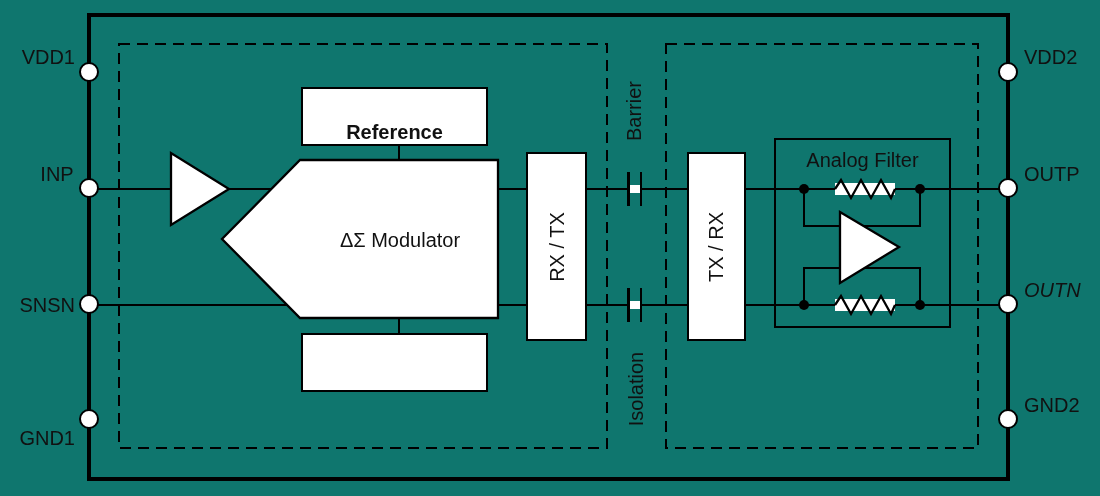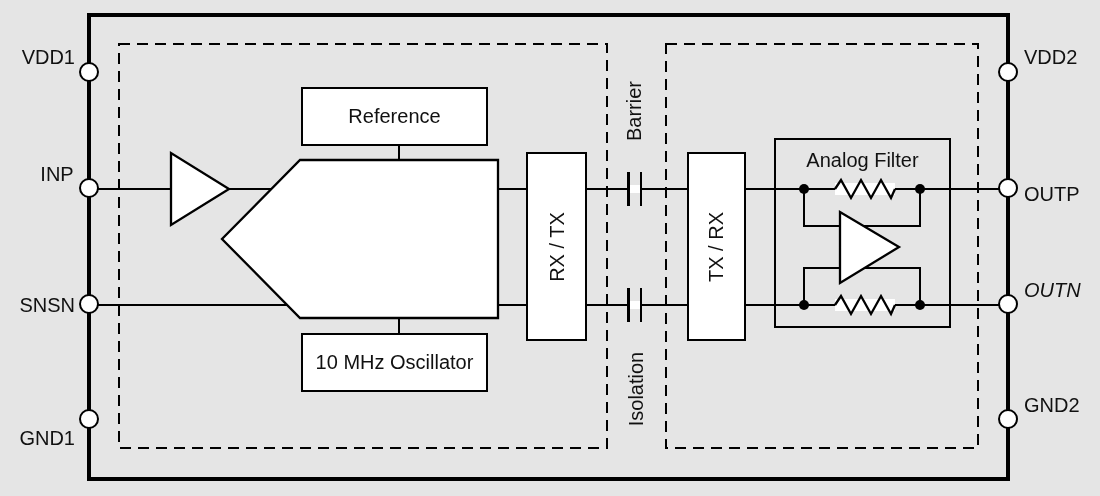--- a/index.html
+++ b/index.html
@@ -1,17 +1,17 @@
 <!DOCTYPE html>
 <html><head>
 <meta charset="utf-8">
 <style>
   html,body{margin:0;padding:0;background:#fff;}
   .canvas{
-    position:relative;width:1100px;height:496px;background:#e5e5e5;overflow:hidden;
+    position:relative;width:1100px;height:496px;background:#0f766e;overflow:hidden;
     font-family:"Liberation Sans","DejaVu Sans",sans-serif;color:#111;
   }
   .wire{position:absolute;background:#000;}
   .box{position:absolute;border:2px solid #000;background:#fff;box-sizing:border-box;}
   .box.clear{background:transparent;}
   .thickbox{position:absolute;border:4px solid #000;background:transparent;box-sizing:border-box;}
   .pin{position:absolute;width:16px;height:16px;border:2.5px solid #000;border-radius:50%;background:#fff;box-sizing:content-box;}
   .lbl{position:absolute;font-size:20px;line-height:24px;white-space:nowrap;color:#111;}
   .ctr{text-align:center;}
   .vlbl{position:absolute;font-size:20px;line-height:24px;white-space:nowrap;color:#111;
@@ -95,25 +95,25 @@
   <div class="pin" style="left:998px;top:178px;"></div>
   <div class="pin" style="left:998px;top:294px;"></div>
   <div class="pin" style="left:998px;top:409px;"></div>
 
   <div class="lbl" style="left:5px;width:70px;top:45px;text-align:right;">VDD1</div>
   <div class="lbl" style="left:22px;width:70px;top:162px;text-align:center;">INP</div>
   <div class="lbl" style="left:5px;width:70px;top:293px;text-align:right;">SNSN</div>
   <div class="lbl" style="left:5px;width:70px;top:393px;text-align:right;margin-top:33px;">GND1</div>
 
   <div class="lbl" style="left:1024px;top:45px;">VDD2</div>
-  <div class="lbl" style="left:1024px;top:162px;margin-top:20px;">OUTP</div>
+  <div class="lbl" style="left:1024px;top:162px;">OUTP</div>
   <div class="lbl" style="left:1024px;top:278px;font-style:italic;">OUTN</div>
   <div class="lbl" style="left:1024px;top:393px;">GND2</div>
 
-  <div class="lbl ctr" style="left:301px;width:187px;top:104px;">Reference</div>
-  <div class="lbl ctr" style="left:301px;width:187px;top:350px;">10 MHz Oscillator</div>
+  <div class="lbl ctr" style="left:301px;width:187px;top:120px;font-weight:bold;">Reference</div>
+  <div class="lbl ctr" style="left:300px;width:200px;top:228px;">ΔΣ Modulator</div>
   <div class="lbl ctr" style="left:774px;width:177px;top:148px;font-weight:400;">Analog Filter</div>
   <div class="vlbl" style="left:497px;width:120px;top:235px;">RX / TX</div>
   <div class="vlbl" style="left:656px;width:120px;top:235px;">TX / RX</div>
   <div class="vlbl" style="left:584px;width:100px;top:99px;">Barrier</div>
   <div class="vlbl" style="left:576px;width:120px;top:377px;">Isolation</div>
 
 </div>
 
 </body></html>

